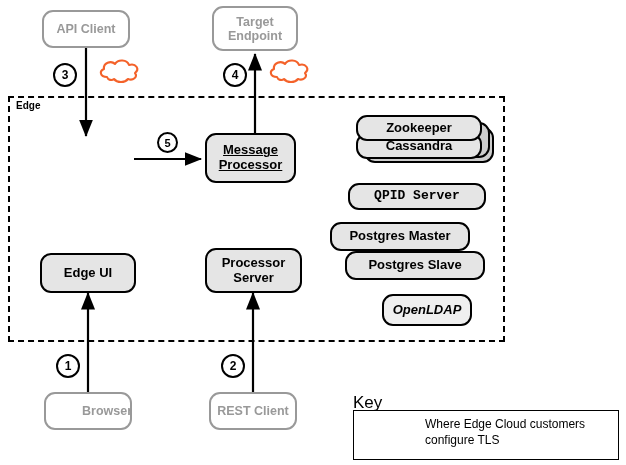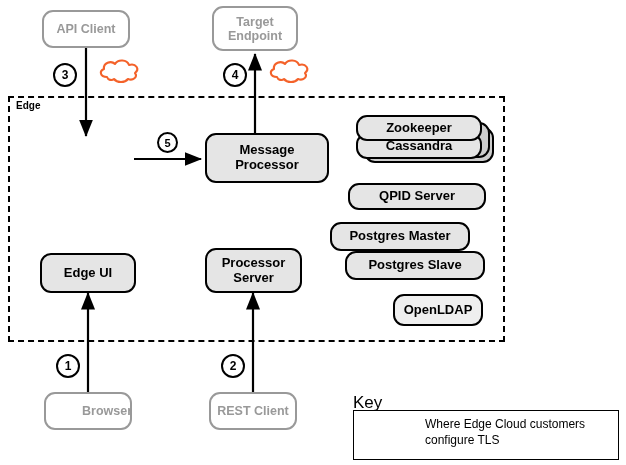--- a/index.html
+++ b/index.html
@@ -175,37 +175,37 @@
 
   <div class="node node-ghost" style="left:42px; top:10px; width:88px; height:38px;">API Client</div>
 
   <div class="node node-ghost" style="left:212px; top:6px; width:86px; height:45px;">Target Endpoint</div>
 
   <div class="node node-ghost" style="left:44px; top:392px; width:88px; height:38px;padding-left:38px;">Browser</div>
 
   <div class="node node-ghost" style="left:209px; top:392px; width:88px; height:38px;">REST Client</div>
 
 
-  <div class="node node-solid" style="left:205px; top:133px; width:124px; height:50px; padding:0 6px;">Message Processor</div>
+  <div class="node node-solid" style="left:205px; top:133px; width:91px; height:50px; padding:0 6px;text-decoration:underline;">Message Processor</div>
 
   <div class="node node-solid" style="left:40px; top:253px; width:96px; height:40px;">Edge UI</div>
 
   <div class="node node-solid" style="left:205px; top:248px; width:97px; height:45px; padding:0 5px;">Processor Server</div>
 
   <div class="node-stack-back" style="position:absolute; left:364px; top:127px; width:126px; height:32px;"></div>
   <div class="node-stack-back" style="position:absolute; left:360px; top:122px; width:126px; height:32px;"></div>
   <div class="node node-solid" style="left:356px; top:133px; width:126px; height:26px;">Cassandra</div>
   <div class="node node-solid" style="left:356px; top:115px; width:126px; height:26px;">Zookeeper</div>
 
-  <div class="node node-solid" style="left:348px; top:183px; width:138px; height:27px;">QPID Server</div>
+  <div class="node node-solid" style="left:348px; top:183px; width:138px; height:27px;font-family:Liberation Mono, monospace;">QPID Server</div>
 
   <div class="node node-solid" style="left:345px; top:251px; width:140px; height:29px;">Postgres Slave</div>
   <div class="node node-solid" style="left:330px; top:222px; width:140px; height:29px;">Postgres Master</div>
 
-  <div class="node node-light" style="left:393px; top:294px; width:90px; height:32px;">OpenLDAP</div>
+  <div class="node node-light" style="left:382px; top:294px; width:90px; height:32px;font-style:italic;">OpenLDAP</div>
 
   <div class="badge badge-lg" style="left:53px; top:63px;">3</div>
 
   <div class="badge badge-lg" style="left:223px; top:63px;">4</div>
 
   <div class="badge badge-sm" style="left:157px; top:132px;">5</div>
 
   <div class="badge badge-lg" style="left:56px; top:354px;">1</div>
 
   <div class="badge badge-lg" style="left:221px; top:354px;">2</div>

